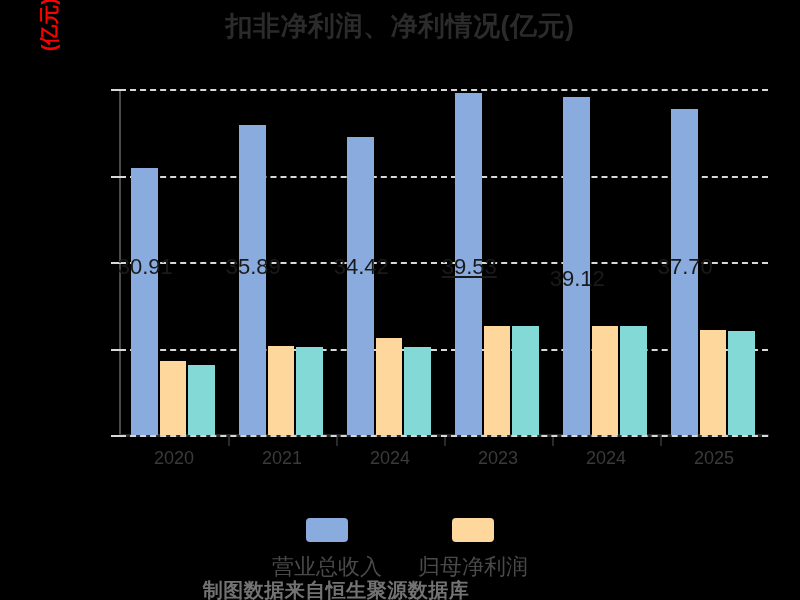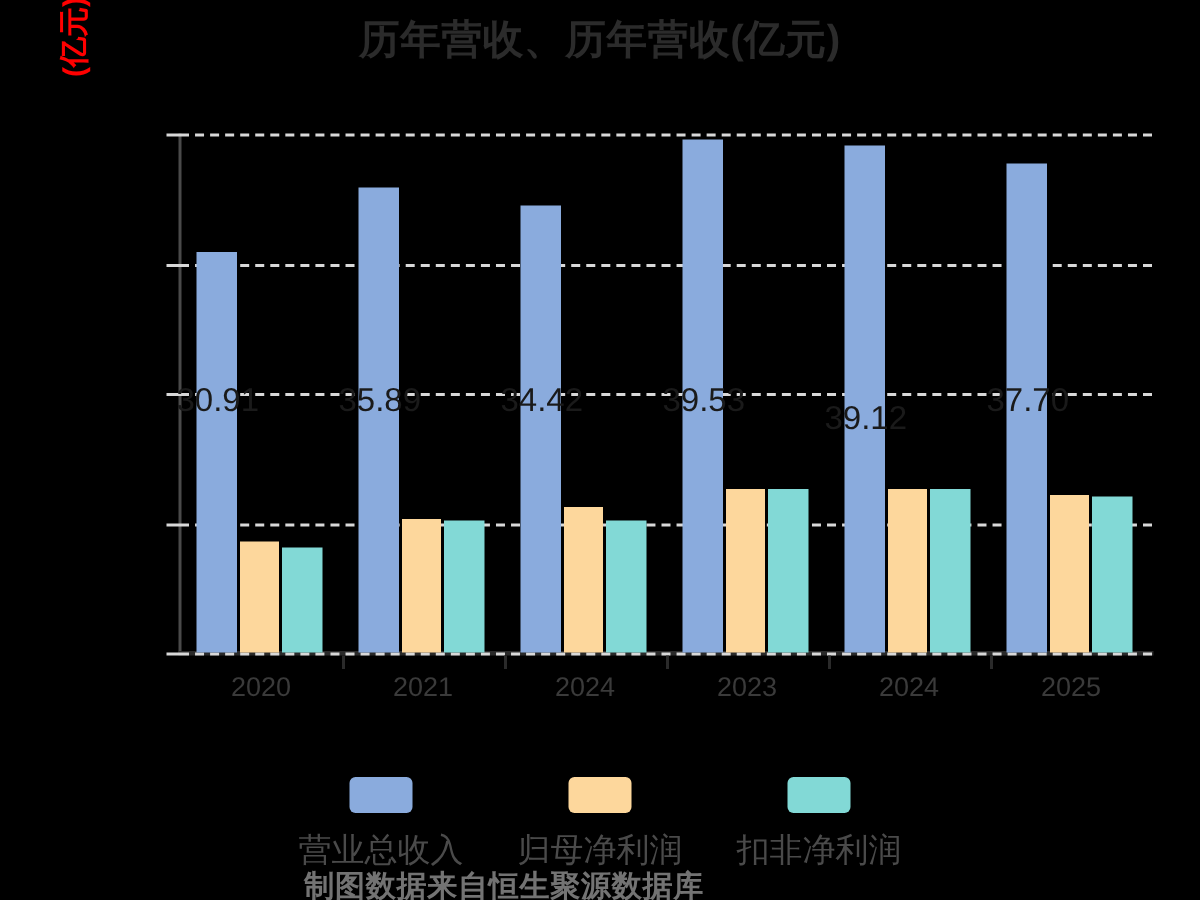--- a/index.html
+++ b/index.html
@@ -143,21 +143,21 @@
     font-weight: bold;
     color: #737373;
     letter-spacing: 0.5px;
   }
 </style>
 </head>
 <body>
 
 <div id="chart-root">
 
-  <div class="chart-title">历年营收、历年营收(亿元)</div>
+  <div class="chart-title">扣非净利润、净利情况(亿元)</div>
 
   <div class="ylabel-rot">(亿元)</div>
 
   <div class="axis-line-left"></div>
   <div class="axis-line-bottom"></div>
 
   <div id="yticks-layer">
       <div class="ytick-mark" style="top: 435px;"></div>
       <div class="ytick-mark" style="top: 348.5px;"></div>
       <div class="ytick-mark" style="top: 262px;"></div>
@@ -190,21 +190,21 @@
         <div class="bar" style="left: 471.6px; width: 26.8px; height: 108.99px; background: rgb(253, 215, 156);"></div>
         <div class="bar" style="left: 500.4px; width: 26.8px; height: 108.99px; background: rgb(130, 217, 214);"></div>
         <div class="bar" style="left: 550.8px; width: 26.8px; height: 326.105px; background: rgb(138, 171, 221);"></div>
         <div class="bar" style="left: 579.6px; width: 26.8px; height: 104.665px; background: rgb(253, 215, 156);"></div>
         <div class="bar" style="left: 608.4px; width: 26.8px; height: 103.8px; background: rgb(130, 217, 214);"></div>
       </div>
     <div id="barlabels-layer">
         <div class="bar-label" style="left: 25.2px; top: 165px;">30.91</div>
         <div class="bar-label" style="left: 133.2px; top: 165px;">35.89</div>
         <div class="bar-label" style="left: 241.2px; top: 165px;">34.42</div>
-        <div class="bar-label" style="left: 349.2px; top: 165px;">39.53</div>
+        <div class="bar-label" style="left: 349.2px; top: 165px; text-decoration: underline;">39.53</div>
         <div class="bar-label" style="left: 457.2px; top: 165px; margin-top: 12px;">39.12</div>
         <div class="bar-label" style="left: 565.2px; top: 165px;">37.70</div>
       </div>
   </div>
 
   <div id="xticks-layer">
       <div class="xtick-mark" style="left: 228px;"></div>
       <div class="xtick-label" style="left: 174px;">2020</div>
       <div class="xtick-mark" style="left: 336px;"></div>
       <div class="xtick-label" style="left: 282px;">2021</div>
@@ -219,21 +219,17 @@
 
   <div class="legend" id="legend">
       <div class="legend-item">
         <div class="legend-swatch" style="background: rgb(138, 171, 221);"></div>
         <div class="legend-text">营业总收入</div>
       </div>
       <div class="legend-item">
         <div class="legend-swatch" style="background: rgb(253, 215, 156);"></div>
         <div class="legend-text">归母净利润</div>
       </div>
-      <div class="legend-item">
-        <div class="legend-swatch" style="background: rgb(130, 217, 214);"></div>
-        <div class="legend-text">扣非净利润</div>
-      </div>
     </div>
 
   <div class="footer-note">制图数据来自恒生聚源数据库</div>
 
 </div>
 
 </body></html>

